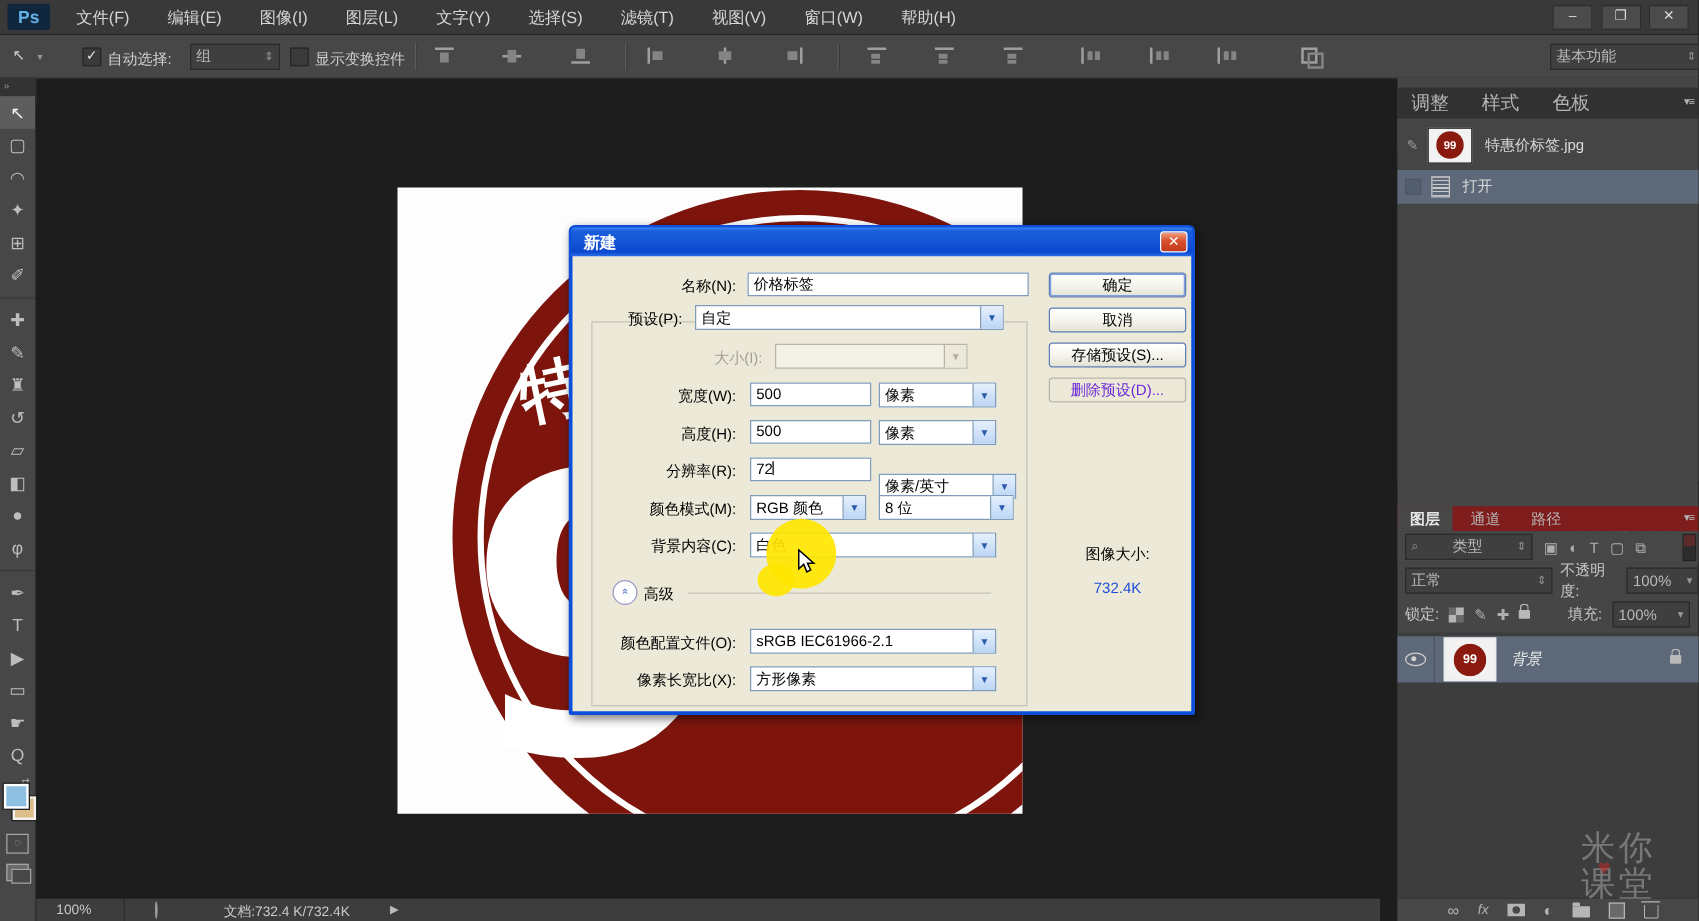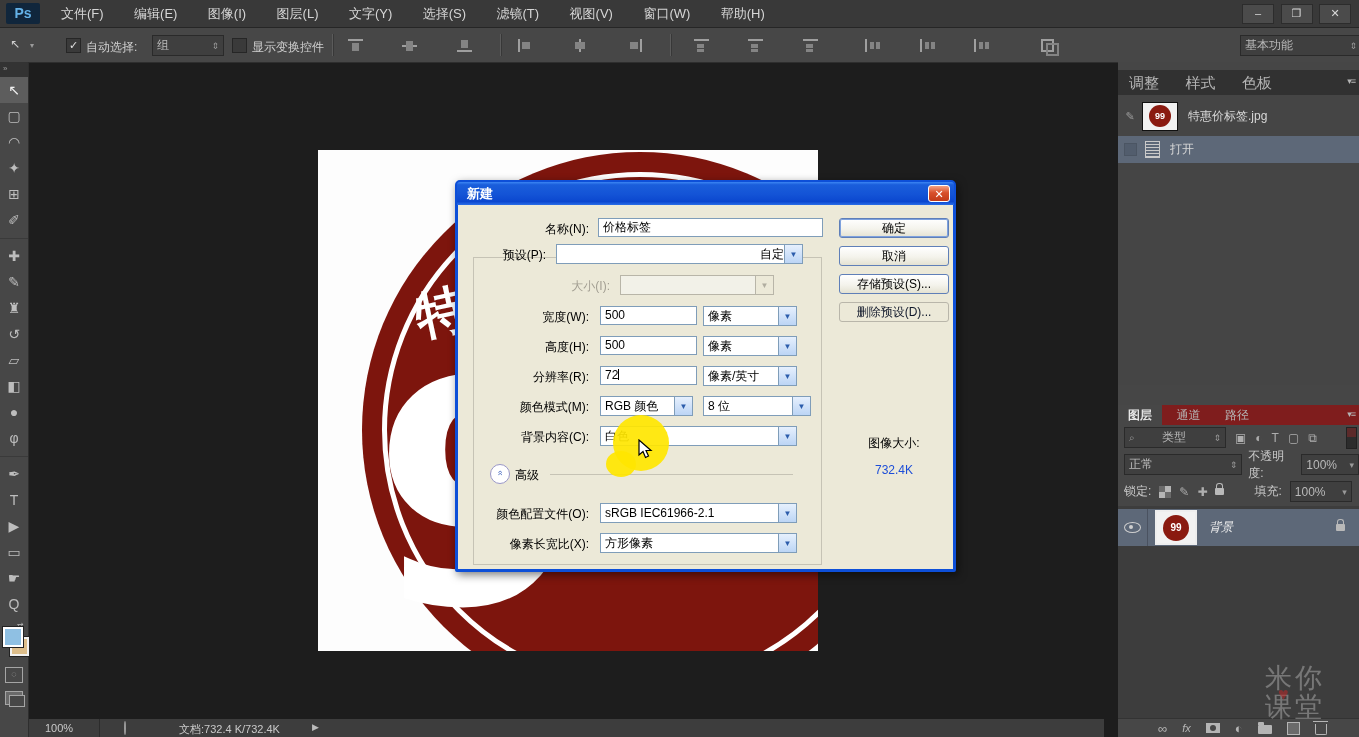--- a/index.html
+++ b/index.html
@@ -90,21 +90,21 @@
           font-size:12px;color:#000;display:flex;align-items:center;}
   .xcombo .val{flex:1;padding-left:4px;white-space:nowrap;overflow:hidden;}
   .xcombo .arr{width:17px;height:100%;background:linear-gradient(#e6f0fd,#bcd5f5);border-left:1px solid #7f9db9;
           color:#2b5cab;font-size:8px;display:flex;align-items:center;justify-content:center;}
   .xcombo.dis{background:#f2f1e8;border-color:#b8b5a8;}
   .xcombo.dis .arr{background:#ece9d8;color:#b0ada0;border-left-color:#b8b5a8;}
   .xbtn{position:absolute;width:110px;height:20px;border:1px solid #5f7fb8;border-radius:3px;
         background:linear-gradient(#fff,#f4f3ec 55%,#e4e2d2);font-size:12px;color:#000;
         text-align:center;line-height:19px;box-sizing:border-box;}
   .xbtn.def{box-shadow:inset 0 0 0 1px #7ea1dd;}
-  .xbtn.dis{border-color:#b9b6aa;color:#0f172a;background:#ece9d8;}
+  .xbtn.dis{border-color:#b9b6aa;color:#6d28d9;background:#ece9d8;}
   #grpbox{position:absolute;left:15px;top:74px;width:347px;height:306px;border:1px solid #c6c3b5;}
   #advline{position:absolute;left:92px;top:291px;width:243px;height:1px;background:#c6c3b5;}
   #advtoggle{position:absolute;left:32px;top:281px;width:18px;height:18px;border-radius:50%;
         border:1px solid #9a97c8;background:#fff;color:#4a6cc0;font-size:9px;text-align:center;line-height:16px;}
   #advtoggle span{display:inline-block;transform:rotate(-90deg);}
   #imgsize{position:absolute;left:381px;top:252px;width:110px;text-align:center;font-size:12px;color:#000;}
   #imgsizeval{position:absolute;left:381px;top:280px;width:110px;text-align:center;font-size:12px;color:#1d4ed8;}
   #hilite{position:absolute;left:155px;top:232px;width:56px;height:56px;border-radius:50%;background:#ffe600;opacity:.92;}
   #hilite2{position:absolute;left:148px;top:268px;width:30px;height:26px;border-radius:50%;background:#ffe600;opacity:.92;}
   #cursor{position:absolute;left:180px;top:256px;}
@@ -286,21 +286,21 @@
     <div class="xinput" style="left:140px;top:35px;width:225px;">价格标签</div>
 
     <div class="xbtn def" style="left:381px;top:35px;">确定</div>
     <div class="xbtn" style="left:381px;top:63px;">取消</div>
     <div class="xbtn" style="left:381px;top:91px;">存储预设(S)...</div>
     <div class="xbtn dis" style="left:381px;top:119px;">删除预设(D)...</div>
 
     <div id="grpbox"></div>
 
     <span class="lbl" style="right:407px;top:64px;">预设(P):</span>
-    <div class="xcombo" style="left:98px;top:61px;width:247px;text-align:right;">
+    <div class="xcombo" style="left:98px;top:61px;width:247px;">
       <span class="val">自定</span>
       <span class="arr">▼</span>
     </div>
 
     <span class="lbl dis" style="right:343px;top:95px;">大小(I):</span>
     <div class="xcombo dis" style="left:162px;top:92px;width:154px;">
       <span class="val"></span>
       <span class="arr">▼</span>
     </div>
 
@@ -315,21 +315,21 @@
     <div class="xinput" style="left:142px;top:153px;width:97px;">500</div>
     <div class="xcombo" style="left:245px;top:153px;width:94px;">
       <span class="val">像素</span>
       <span class="arr">▼</span>
     </div>
 
     <span class="lbl" style="right:364px;top:186px;">分辨率(R):</span>
     <div class="xinput" style="left:142px;top:183px;width:97px;">
       <span>72</span><span class="caret"></span>
     </div>
-    <div class="xcombo" style="left:245px;top:183px;width:94px;">
+    <div class="xcombo" style="left:245px;top:196px;width:110px;">
       <span class="val">像素/英寸</span>
       <span class="arr">▼</span>
     </div>
 
     <span class="lbl" style="right:364px;top:216px;">颜色模式(M):</span>
     <div class="xcombo" style="left:142px;top:213px;width:93px;">
       <span class="val">RGB 颜色</span>
       <span class="arr">▼</span>
     </div>
     <div class="xcombo" style="left:245px;top:213px;width:108px;">

